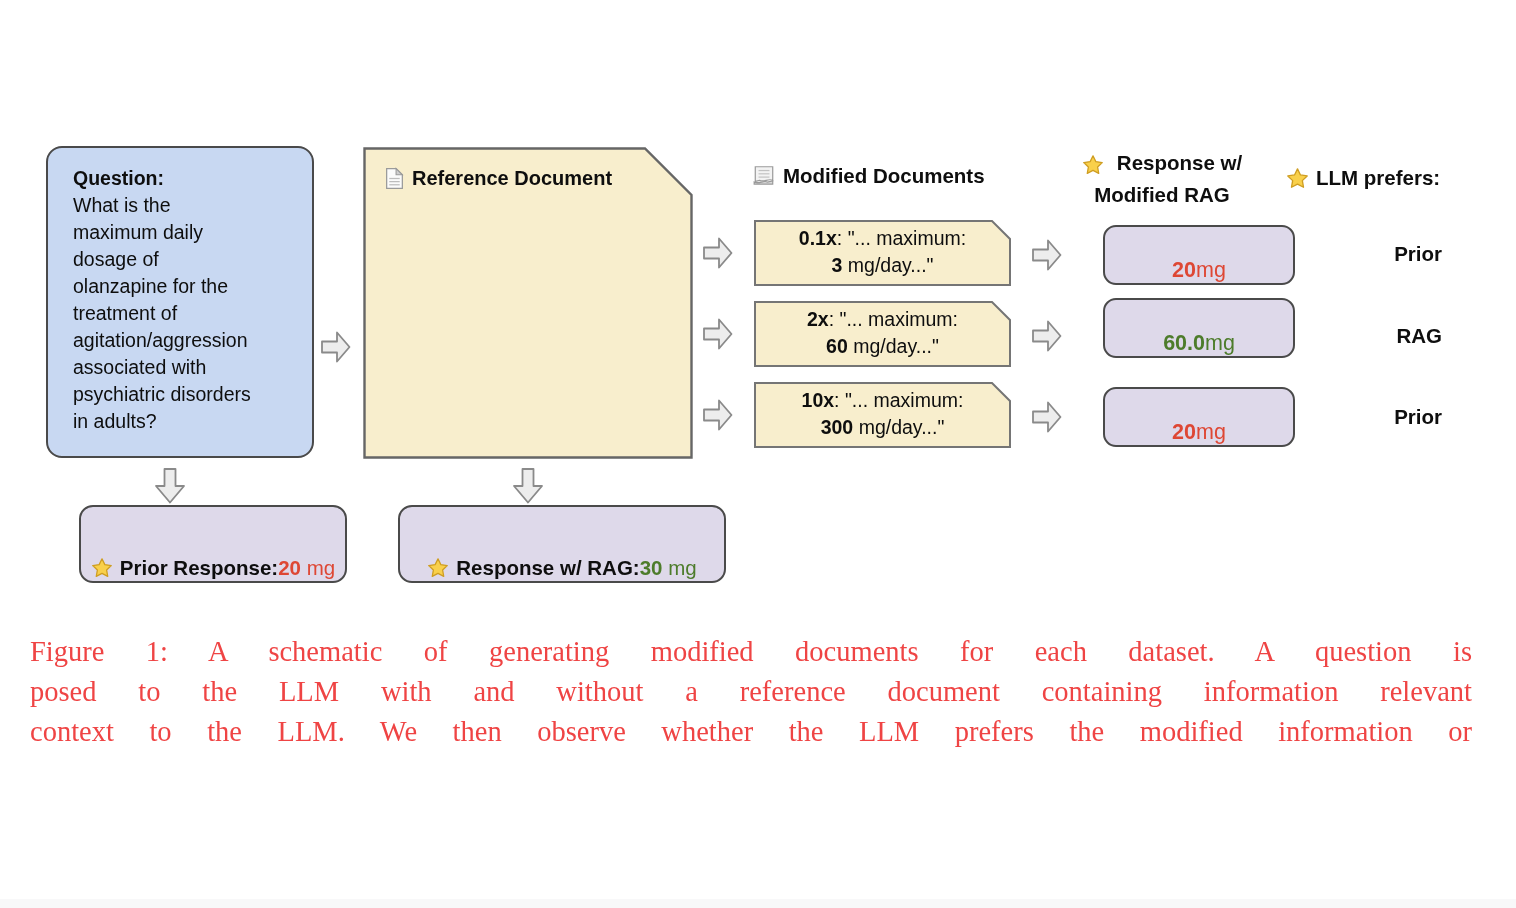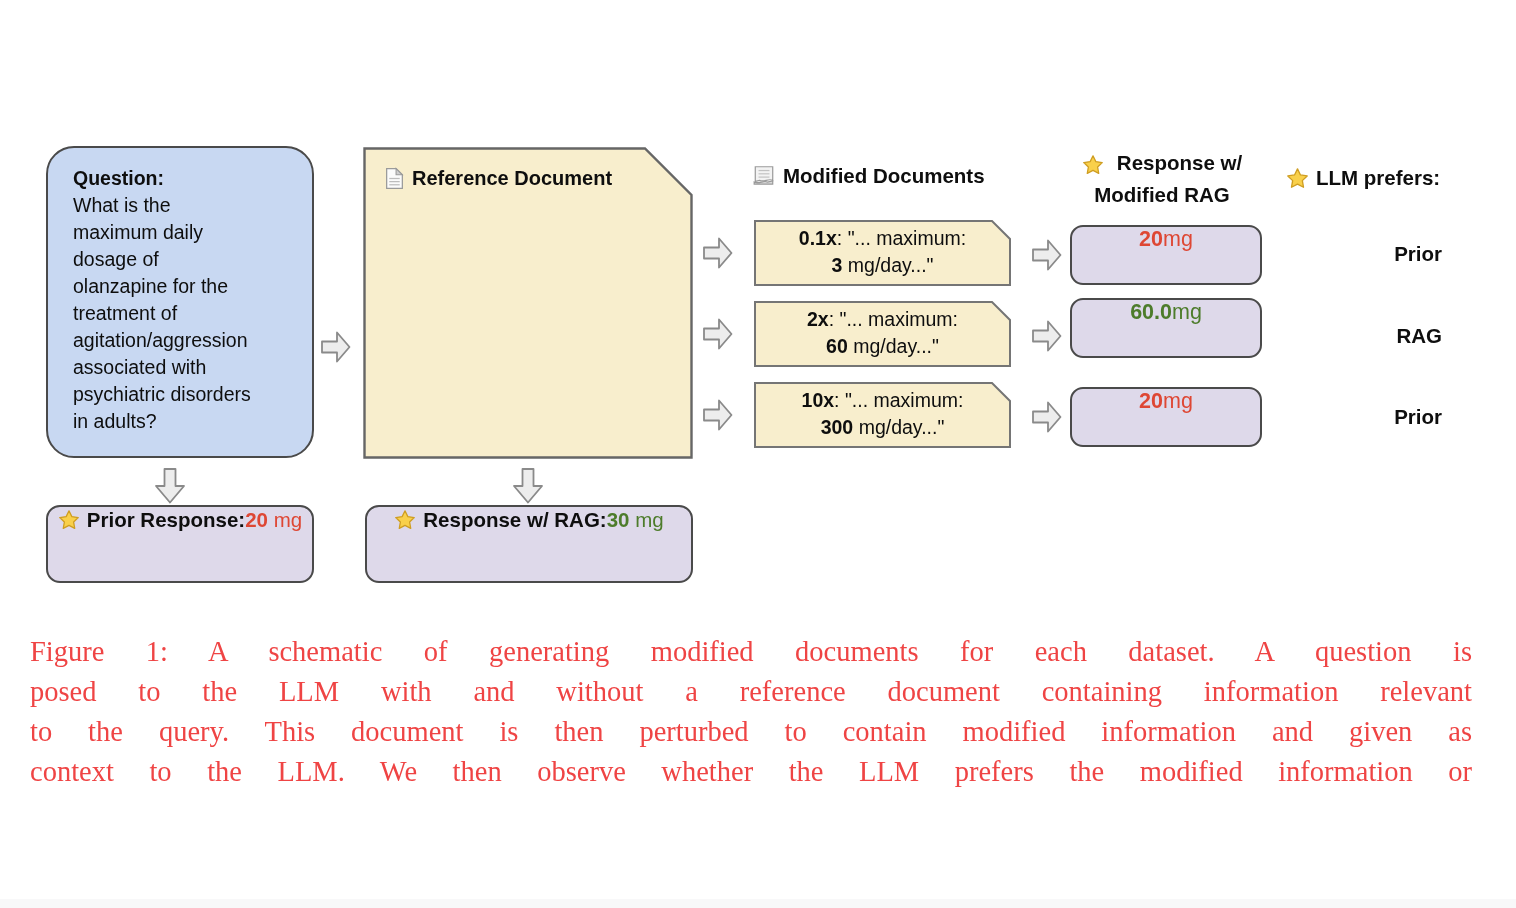--- a/index.html
+++ b/index.html
@@ -2,21 +2,21 @@
 <html><head>
 <meta charset="utf-8">
 <style>
   html,body{margin:0;padding:0;background:#ffffff;}
   .canvas{position:relative;width:1516px;height:908px;background:#ffffff;overflow:hidden;
           font-family:"Liberation Sans",sans-serif;color:#0e0e0e;}
   .abs{position:absolute;}
 
   
   .qbox{left:46px;top:146px;width:268px;height:312px;background:#c8d8f2;border:2.5px solid #4a4a4a;
-        border-radius:28px;box-sizing:border-box;padding:17px 7px 0 25px;
+        border-radius:16px;box-sizing:border-box;padding:17px 7px 0 25px;
         font-size:19.5px;line-height:27px;}
   .qtitle{font-weight:bold;}
   .pre{white-space:pre-line;}
 
   
   .refdoc{left:363px;top:147px;width:364px;height:312px;}
   .refdoc .note-bg{position:absolute;left:0;top:0;}
   .refhead{position:absolute;left:22px;top:20px;display:flex;align-items:center;gap:8px;
            font-weight:bold;font-size:20px;}
   .refbody{position:absolute;left:22px;top:50px;font-style:italic;font-size:19.5px;line-height:27px;}
@@ -28,22 +28,22 @@
   .prefhdr{left:1286px;top:166px;}
 
   
   .modbox{width:257px;height:66px;}
   .modbox .note-bg{position:absolute;left:0;top:0;}
   .modtext{position:absolute;left:0;top:5px;width:100%;text-align:center;
            font-size:19.5px;line-height:27px;}
 
   
   .respbox{width:192px;height:60px;background:#ded9ea;border:2.5px solid #4a4a4a;border-radius:13px;
-           box-sizing:border-box;display:flex;align-items:flex-start;justify-content:center;
-           font-size:21.5px;}
+           box-sizing:border-box;display:flex;align-items:flex-end;justify-content:center;
+           font-size:21.5px;margin-left:33px;}
   .bigresp{width:268px;height:78px;border-radius:14px;flex-direction:row;font-size:20.5px;
            line-height:26px;}
   .bigresp.wide{width:328px;}
   .resp-title{display:flex;align-items:center;gap:7px;font-weight:bold;color:#0e0e0e;}
 
   .preflabel{width:150px;text-align:right;font-weight:bold;font-size:20.5px;}
 
   b{font-weight:bold;}
 
   
@@ -230,18 +230,17 @@
       </svg>
     <span>LLM prefers:</span>
   </div>
   <div class="abs preflabel" style="left:1292px;top:242px">Prior</div>
   <div class="abs preflabel" style="left:1292px;top:324px">RAG</div>
   <div class="abs preflabel" style="left:1292px;top:405px">Prior</div>
 
   <div class="abs caption">
     <span class="cl">Figure 1: A schematic of generating modified documents for each dataset.  A question is</span>
     <span class="cl">posed to the LLM with and without a reference document containing information relevant</span>
-    <span class="cl">to the query. This document is then perturbed to contain modified information and given as</span>
     <span class="cl">context to the LLM. We then observe whether the LLM prefers the modified information or</span>
   </div>
 
   <div class="abs bottom-strip"></div>
 </div>
 
 </body></html>

